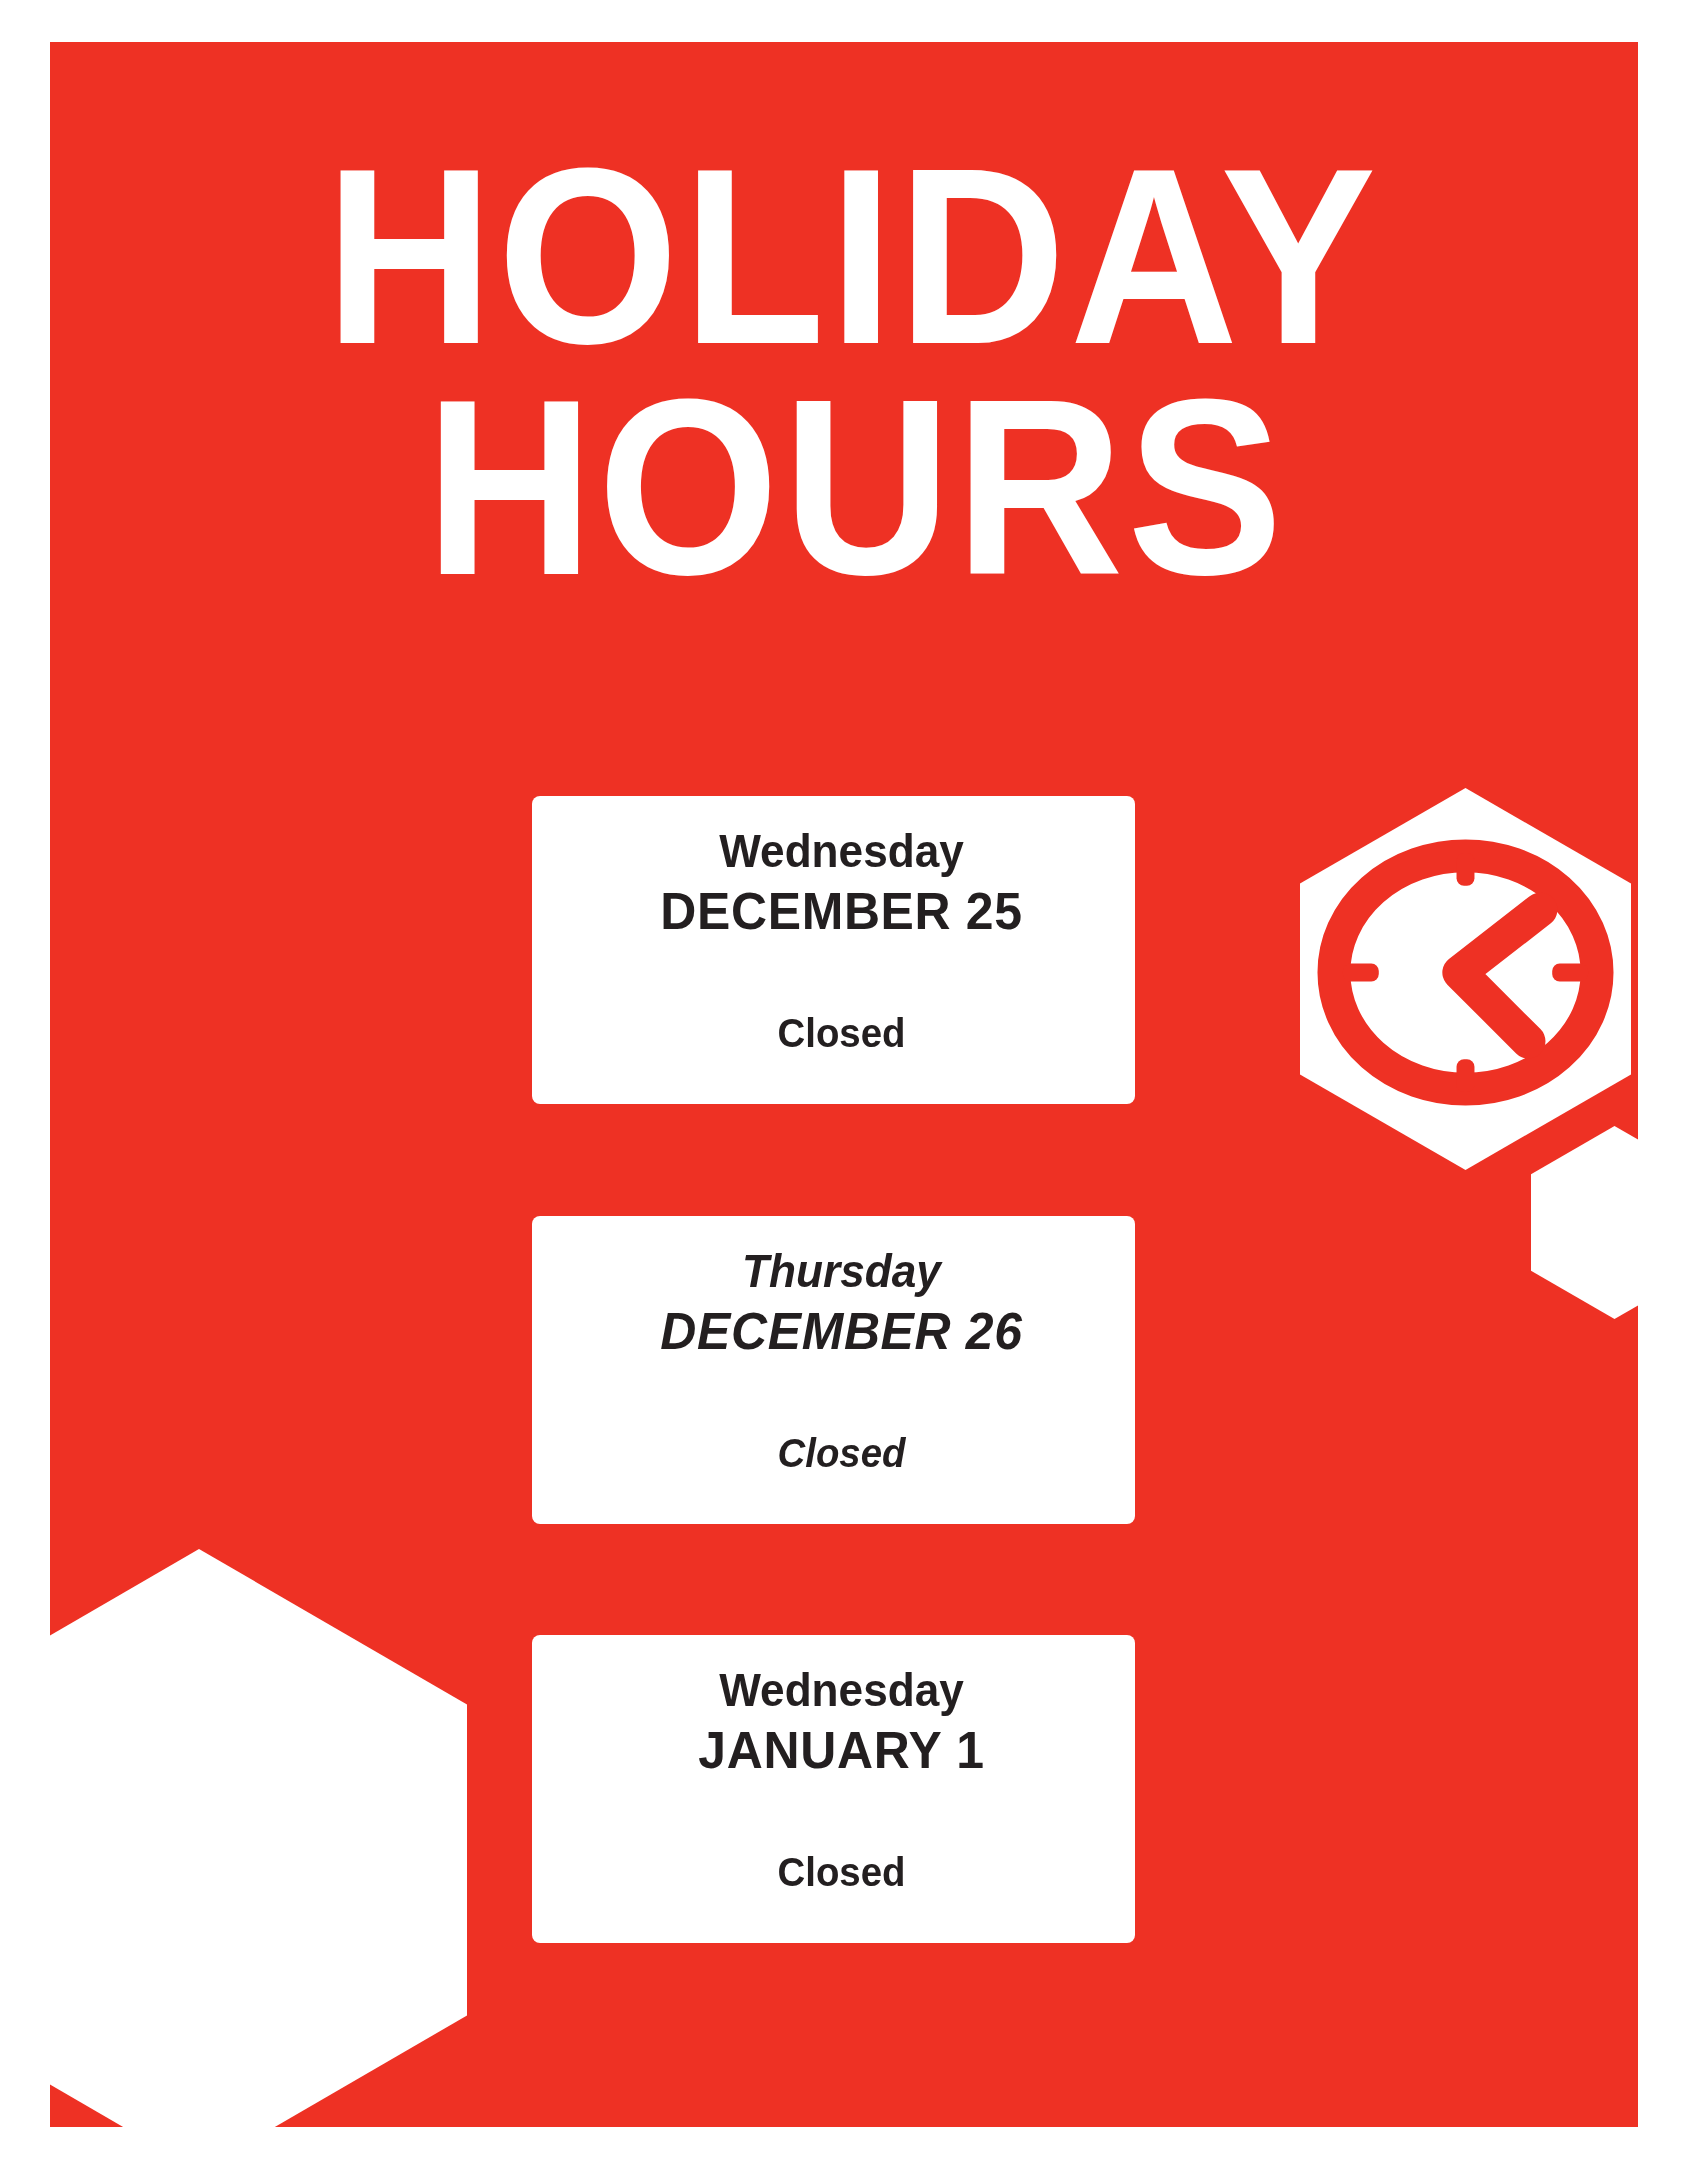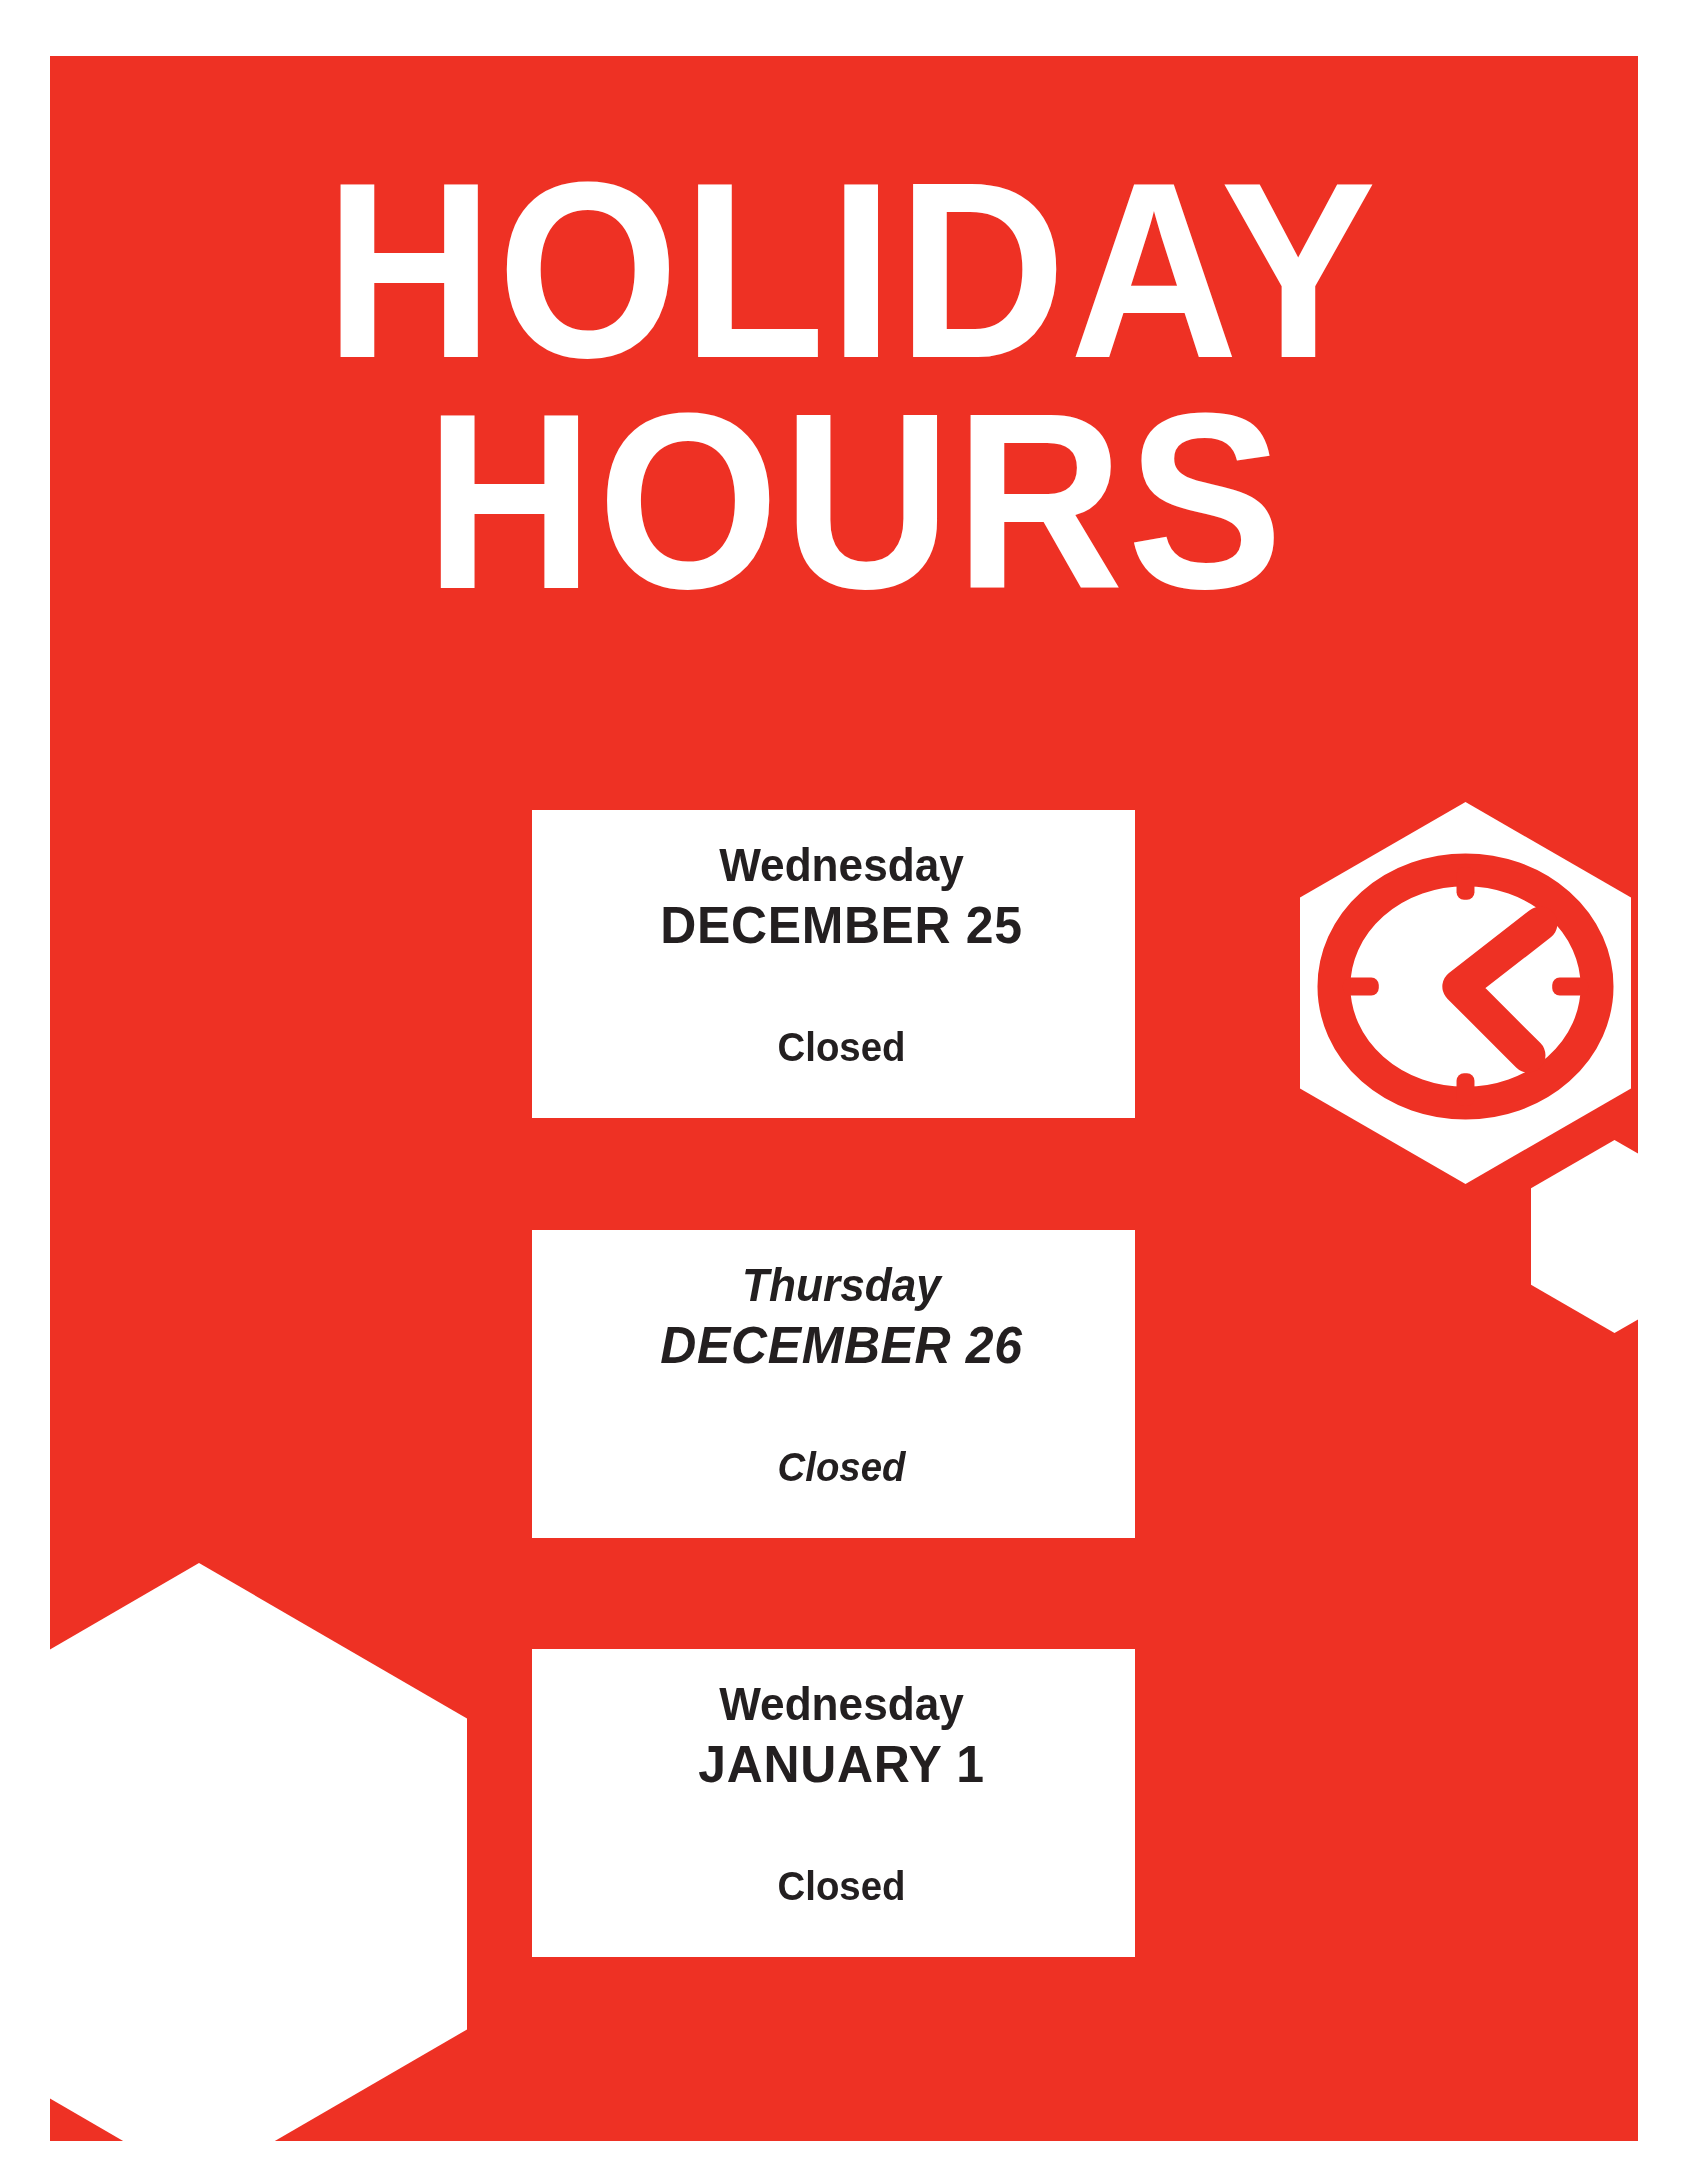--- a/index.html
+++ b/index.html
@@ -12,21 +12,21 @@
     height: 2183px;
     font-family: "Liberation Sans", sans-serif;
     overflow: hidden;
     position: relative;
   }
 
   
   #poster {
     position: absolute;
     left: 50px;
-    top: 56px;
+    top: 42px;
     width: 1588px;
     height: 2085px;
     background: #ee3124;
     overflow: hidden;
   }
 
   
   #title-block {
     position: absolute;
     left: 0;
@@ -98,20 +98,21 @@
   
   #schedule { position: absolute; left: 0; top: 0; width: 1588px; height: 2085px; }
   .card {
     position: absolute;
     left: 482px;
     width: 603px;
     height: 308px;
     background: #ffffff;
     box-sizing: border-box;
     padding-top: 30px;
+    border-radius: 8px;
   }
   #card-0 { top: 754px; }
   #card-1 { top: 1174px; font-style: italic; }
   #card-2 { top: 1593px; }
 
   .card-inner {
     width: 100%;
     text-align: center;
     padding-left: 16px;
     box-sizing: border-box;

